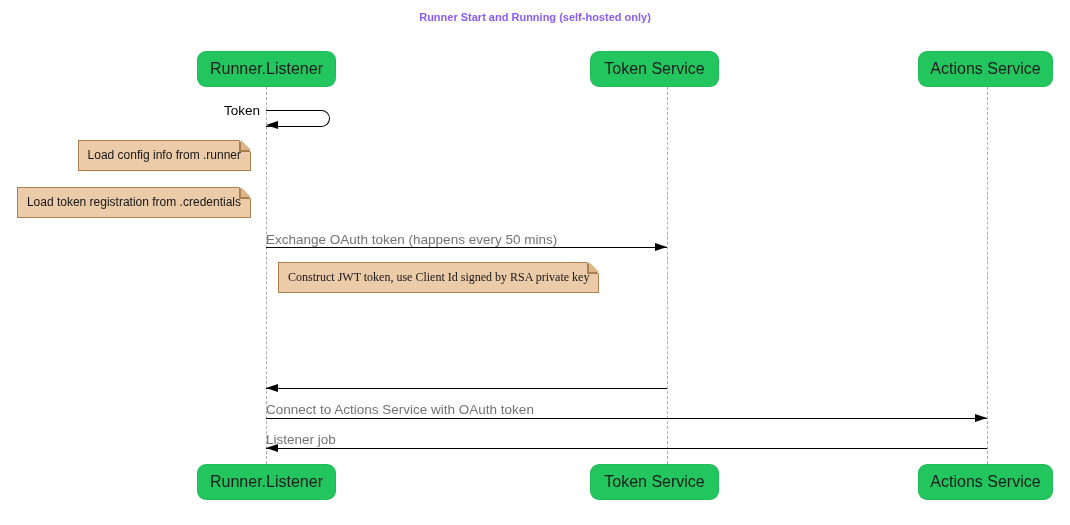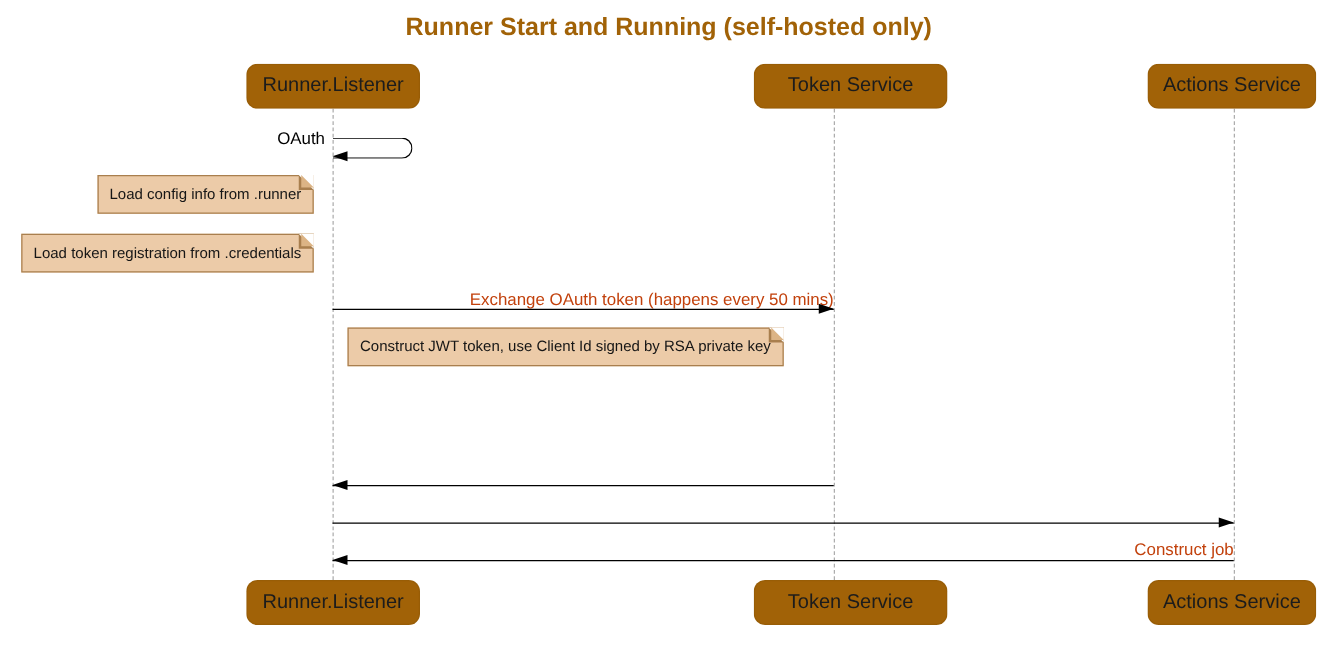--- a/index.html
+++ b/index.html
@@ -15,56 +15,56 @@
     background: #ffffff;
     overflow: hidden;
     color: #000000;
   }
   .title {
     position: absolute;
     left: 0;
     top: 11px;
     width: 1070px;
     text-align: center;
-    font-size: 20px;
+    font-size: 11px;
     font-weight: bold;
-    color: #a16207;
+    color: #8b5cf6;
   }
   .lifeline {
     position: absolute;
     top: 87px;
     height: 377px;
     width: 0;
     border-left: 1px dashed #adadad;
   }
   .participant {
     position: absolute;
     height: 36px;
-    background: #a16207;
+    background: #22c55e;
     border: 1px solid rgba(0,0,0,0.05);
     border-radius: 9px;
     box-sizing: border-box;
     display: flex;
     align-items: center;
     justify-content: center;
     font-size: 16px;
     color: #1c1c1c;
   }
   .p-runner  { left: 197px; width: 139px; }
-  .p-token   { left: 603px; width: 155px; }
+  .p-token   { left: 590px; width: 129px; }
   .p-actions { left: 918px; width: 135px; }
   .p-top     { top: 51px; }
   .p-bottom  { top: 464px; }
 
   .msg-label {
     position: absolute;
     font-size: 13.5px;
     line-height: 15px;
-    text-align: right;
-    color: #c2410c;
+    text-align: left;
+    color: #737373;
     white-space: nowrap;
   }
   .msg-line {
     position: absolute;
     height: 1.3px;
     background: #000000;
   }
   .head {
     position: absolute;
     width: 0;
@@ -121,21 +121,21 @@
     position: absolute;
     top: -1px;
     right: -1px;
     border-style: solid;
     border-width: 0 10px 10px 0;
     border-color: #ffffff #ffffff #dcb485 #dcb485;
   }
   .note-multiline { white-space: pre-line; }
   .n1 { right: 819px; top: 140px; }
   .n2 { right: 819px; top: 187px; }
-  .n3 { left: 278px; top: 262px; }
+  .n3 { left: 278px; top: 262px; font-family: Liberation Serif, serif; }
   .n4 { left: 680px; top: 311px; }
 </style>
 </head>
 <body>
 
 <div class="diagram">
 
   <div class="title">Runner Start and Running (self-hosted only)</div>
 
   <div class="lifeline" style="left:266px;"></div>
@@ -155,35 +155,36 @@
   <div class="participant p-runner p-bottom">
     <span>Runner.Listener</span>
   </div>
   <div class="participant p-token p-bottom">
     <span>Token Service</span>
   </div>
   <div class="participant p-actions p-bottom">
     <span>Actions Service</span>
   </div>
 
-  <div class="self-label">OAuth</div>
+  <div class="self-label">Token</div>
   <div class="self-loop"></div>
   <div class="head head-left" style="left:266px; top:121px;"></div>
 
   <div class="note n2">Load token registration from .credentials</div>
   <div class="note n1">Load config info from .runner</div>
   <div class="note n3">Construct JWT token, use Client Id signed by RSA private key</div>
 
   <div class="msg-label" style="left:266px; width:401px; top:232px;">Exchange OAuth token (happens every 50 mins)</div>
   <div class="msg-line" style="left:266px; width:401px; top:247px;"></div>
   <div class="head head-right" style="left:655px; top:243px;"></div>
 
   <div class="msg-line" style="left:266px; width:401px; top:388px;"></div>
   <div class="head head-left" style="left:266px; top:384px;"></div>
 
+  <div class="msg-label" style="left:266px; width:721px; top:402px;">Connect to Actions Service with OAuth token</div>
   <div class="msg-line" style="left:266px; width:721px; top:418px;"></div>
   <div class="head head-right" style="left:975px; top:414px;"></div>
 
-  <div class="msg-label" style="left:266px; width:721px; top:432px;">Construct job</div>
+  <div class="msg-label" style="left:266px; width:721px; top:432px;">Listener job</div>
   <div class="msg-line" style="left:266px; width:721px; top:448px;"></div>
   <div class="head head-left" style="left:266px; top:444px;"></div>
 
 </div>
 
 </body></html>

